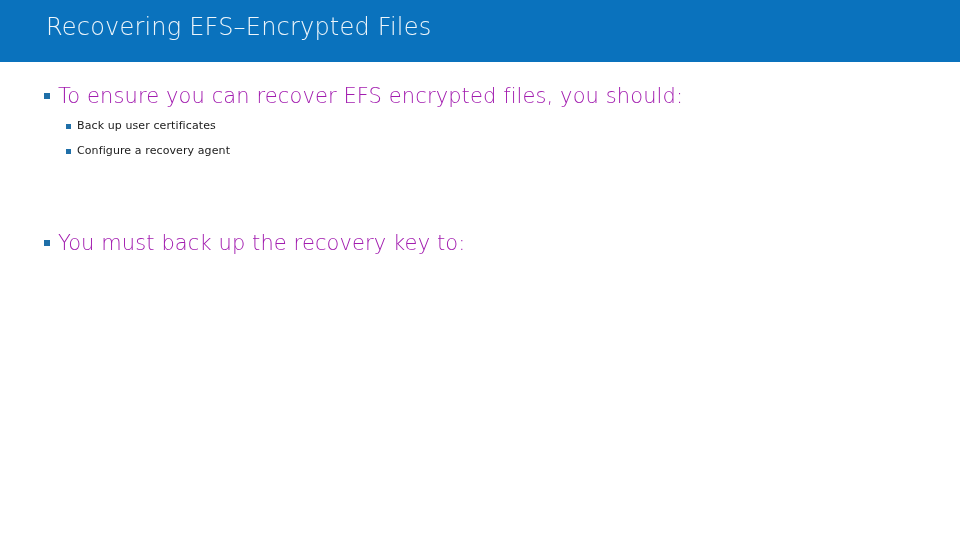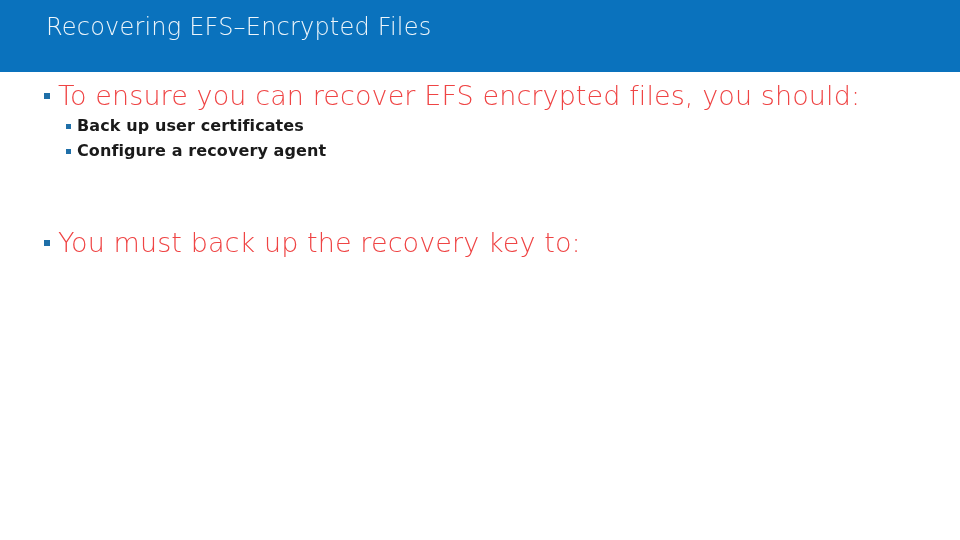--- a/index.html
+++ b/index.html
@@ -19,21 +19,21 @@
     height: 540px;
     background: #ffffff;
   }
 
   
   .title-banner {
     position: absolute;
     left: 0;
     top: 0;
     width: 960px;
-    height: 72px;
+    height: 62px;
     background: #0a72bd;
   }
   .title-text {
     position: absolute;
     left: 46px;
     top: 13px;
     font-family: "DejaVu Sans", sans-serif;
     font-weight: 300;
     font-size: 24px;
     line-height: 29px;
@@ -71,44 +71,44 @@
     flex: 0 0 auto;
     width: 6px;
     height: 6px;
     background: #1f6fa8;
     margin-top: 11px;
     margin-right: 8px;
   }
   .level1 .bullet-text {
     font-family: "DejaVu Sans", sans-serif;
     font-weight: 300;
-    font-size: 27px;
+    font-size: 21px;
     line-height: 28px;
-    color: #ef4444;
+    color: #a21caf;
     letter-spacing: 0.1px;
     text-align: center;
   }
 
   
   .level2 {
     margin-left: 22px;
     margin-bottom: 1px;
   }
   .level2 .marker {
     flex: 0 0 auto;
     width: 5px;
     height: 5px;
     background: #1f6fa8;
     margin-top: 10px;
     margin-right: 6px;
   }
   .level2 .bullet-text {
     font-family: "DejaVu Sans", sans-serif;
-    font-weight: 700;
-    font-size: 16px;
+    font-weight: 400;
+    font-size: 11px;
     line-height: 24px;
     color: #1a1a1a;
     letter-spacing: 0.1px;
   }
 
   .sublist {
     margin-top: 4px;
   }
 </style>
 </head>

